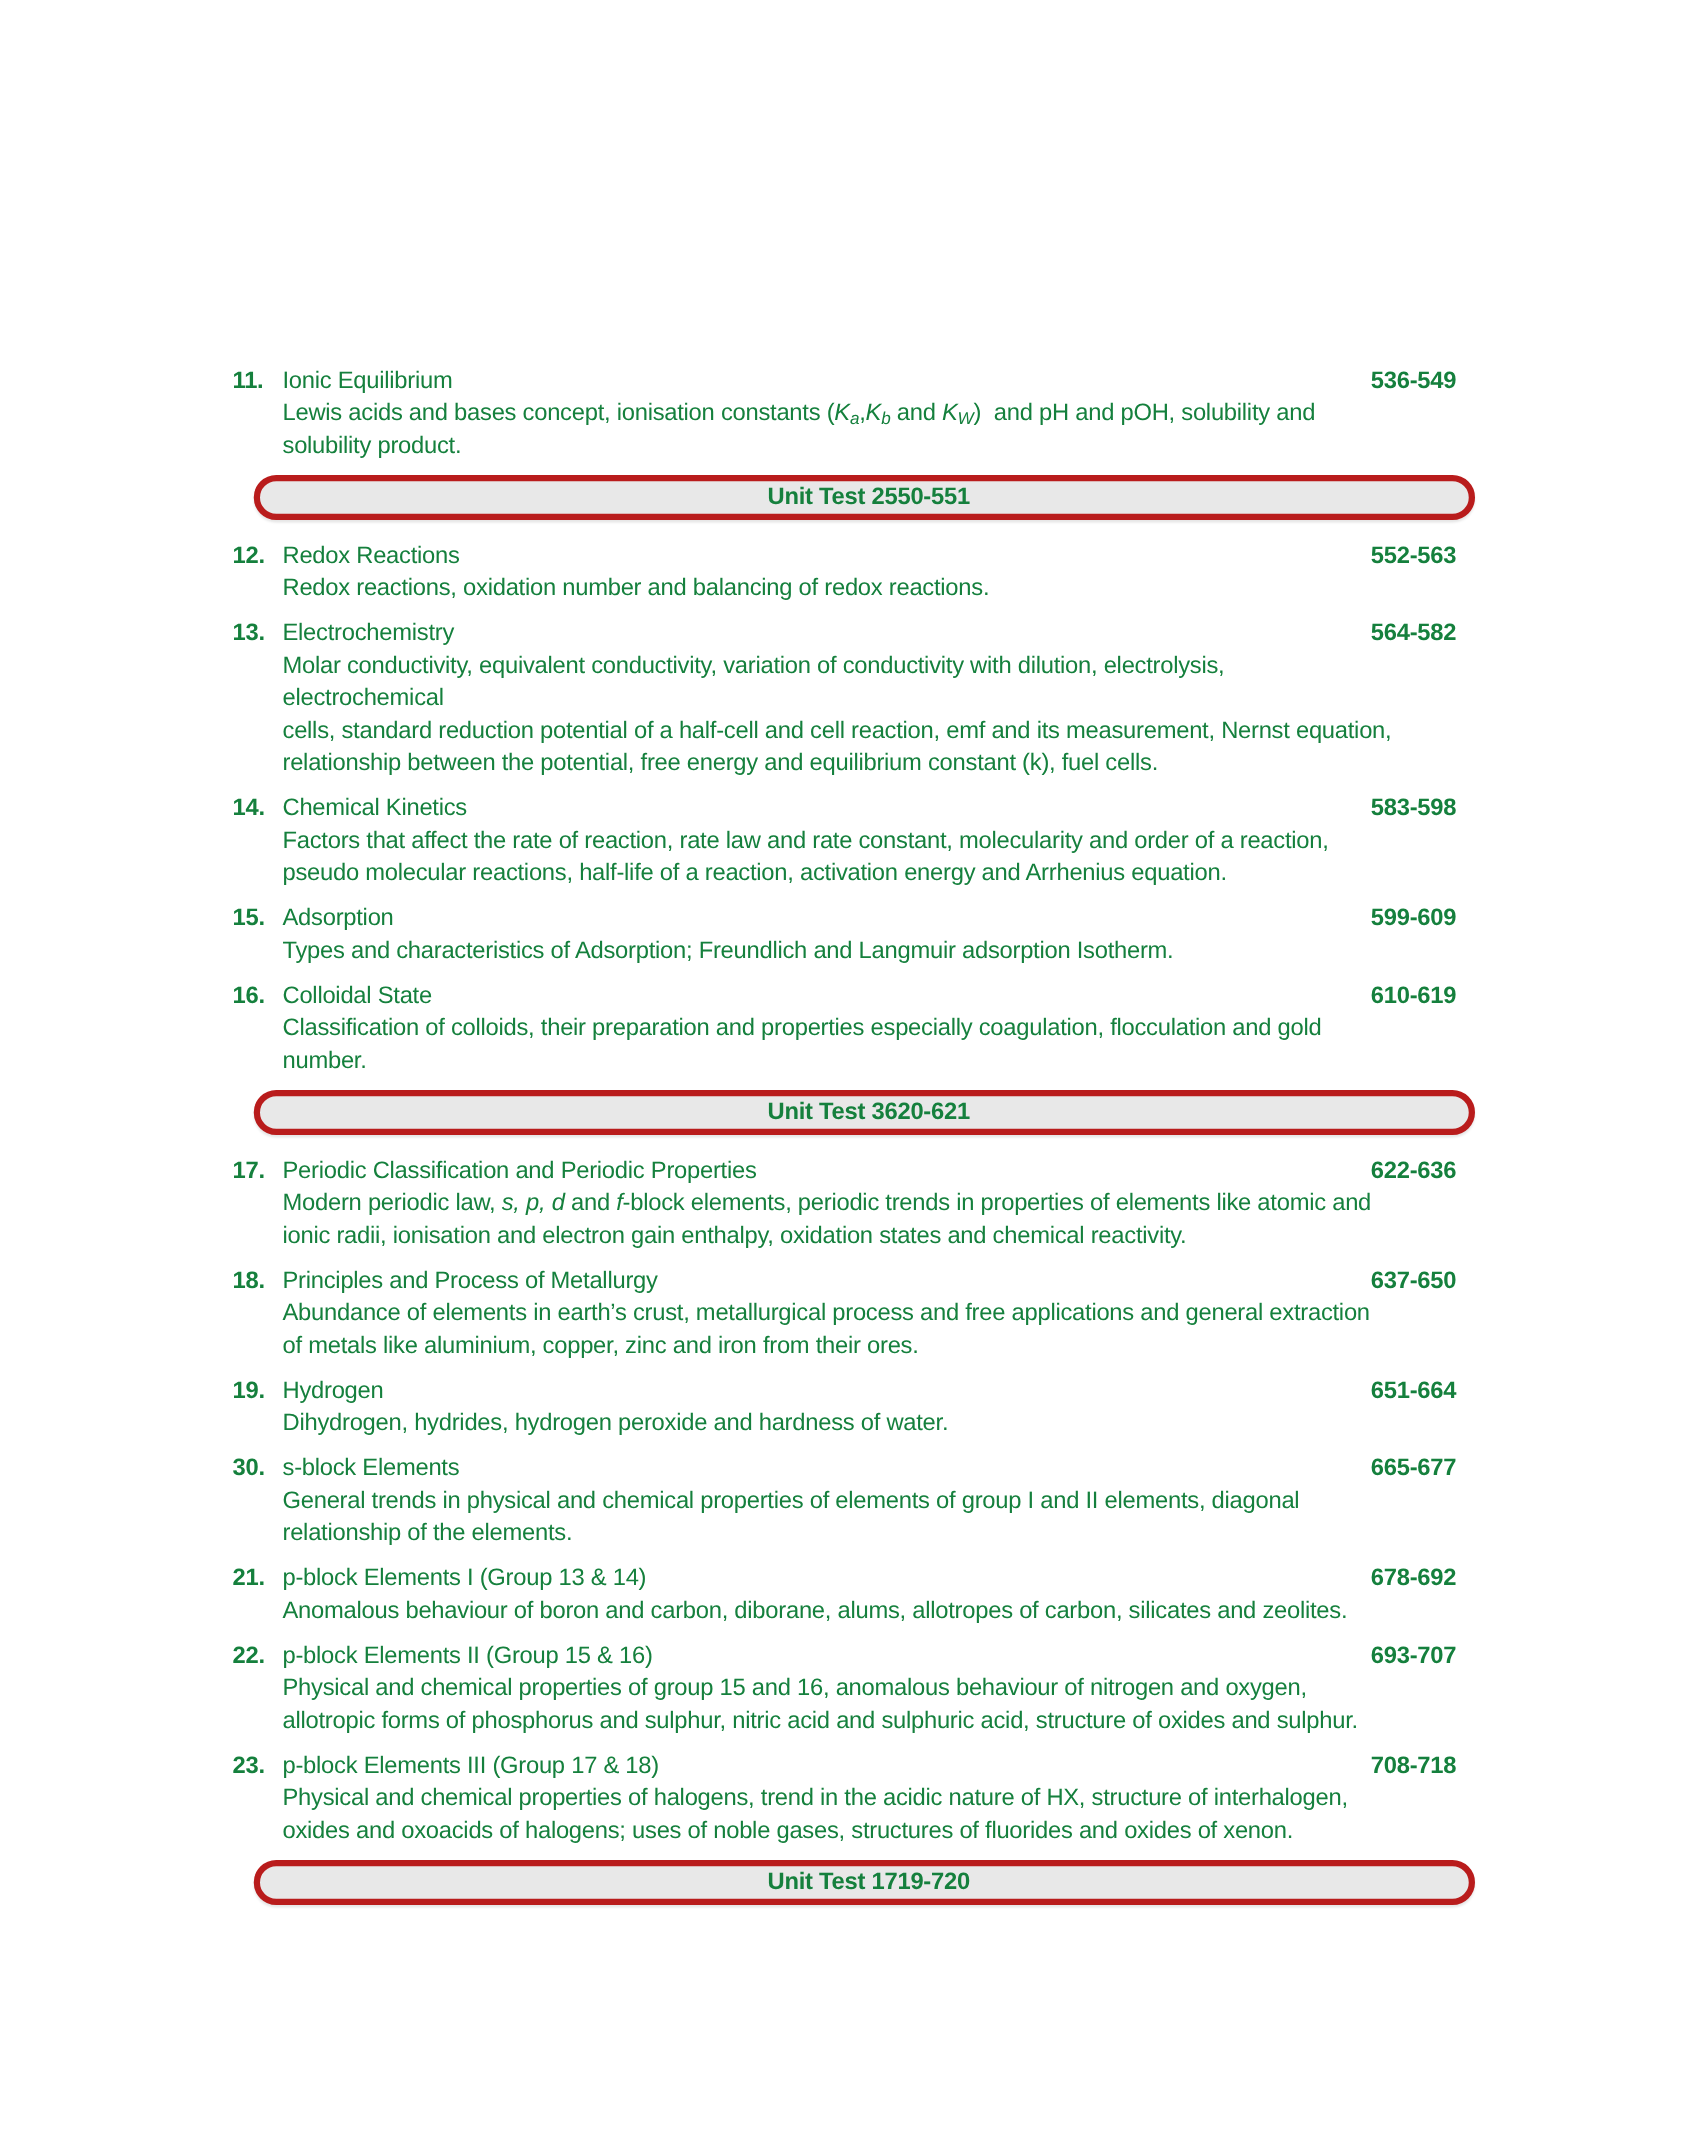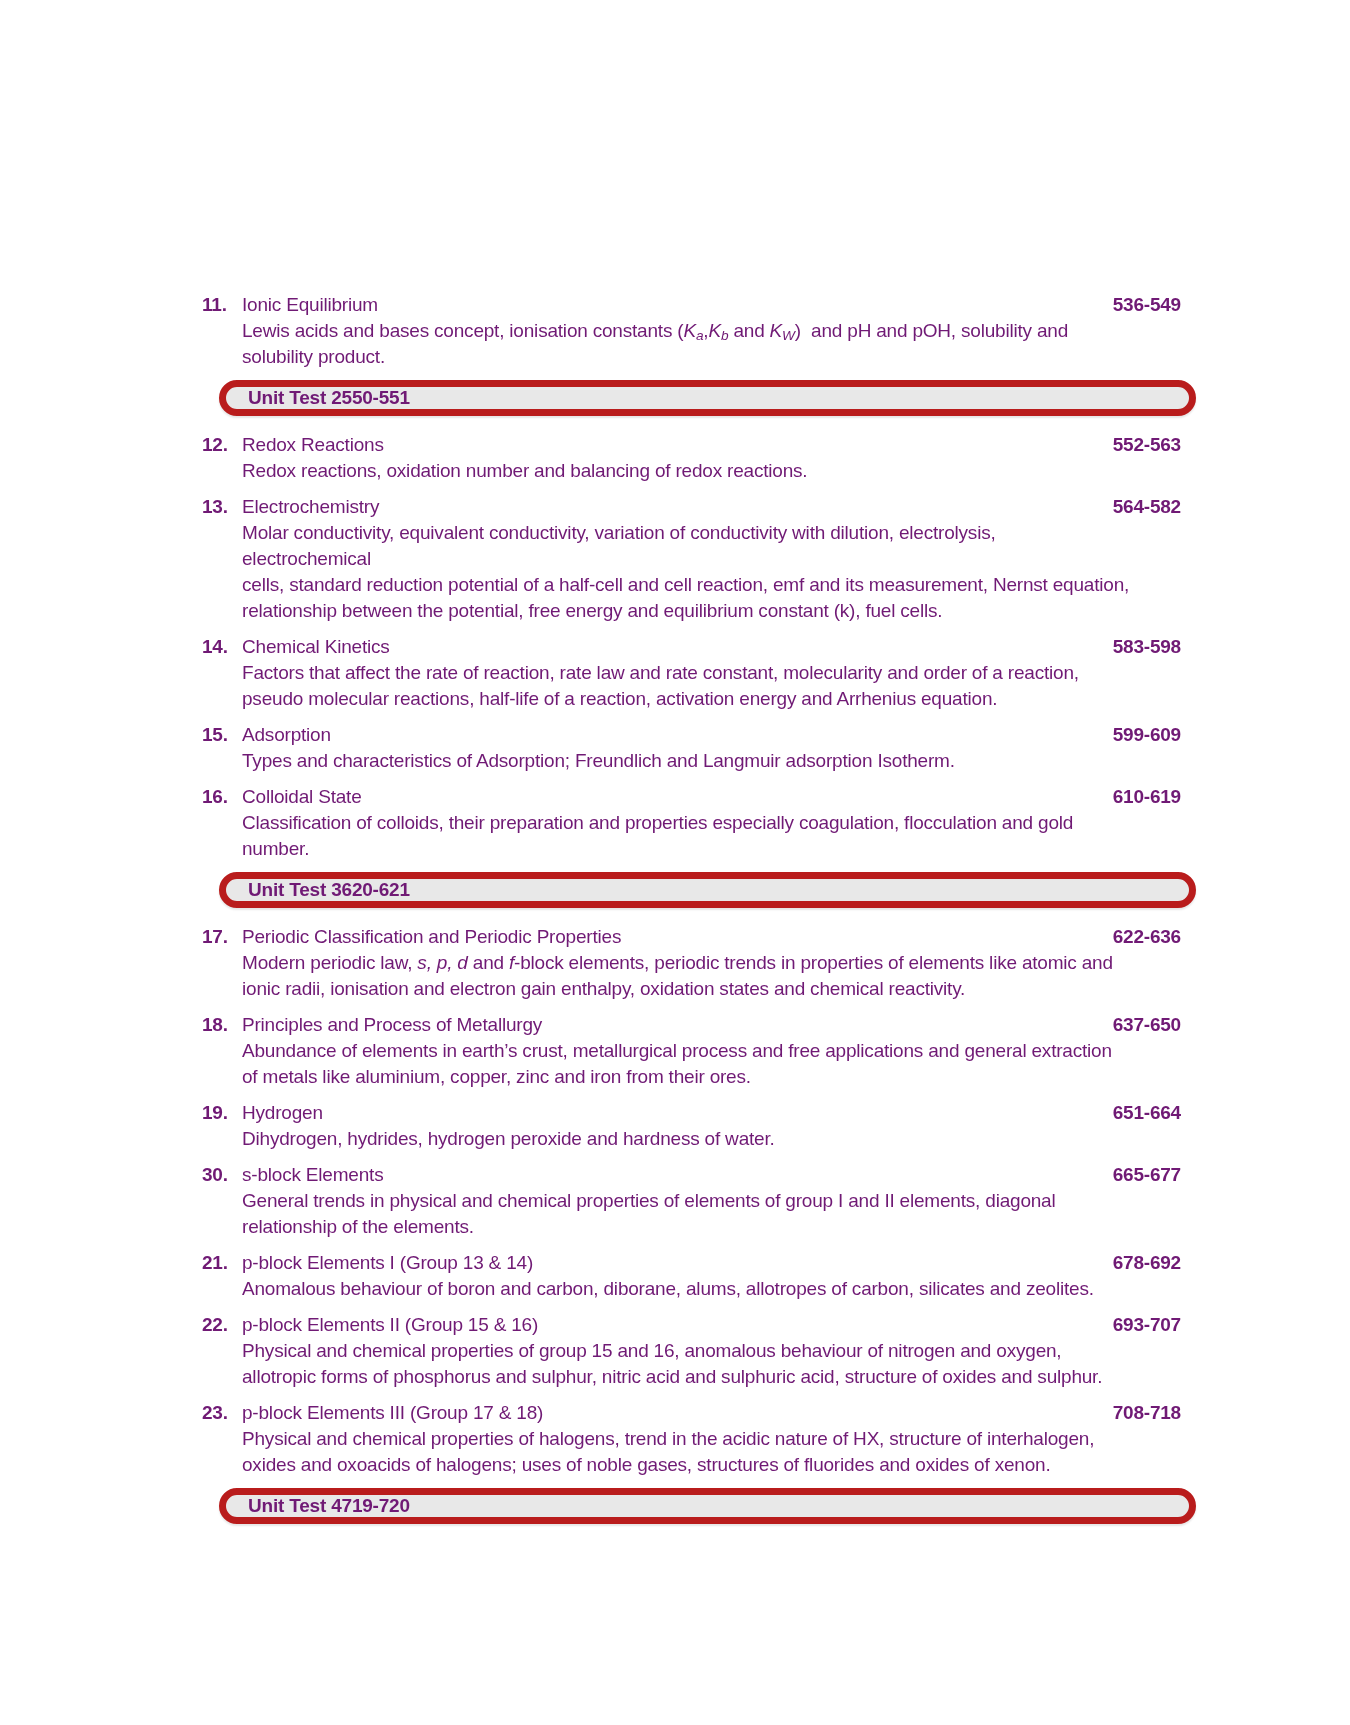--- a/index.html
+++ b/index.html
@@ -6,46 +6,46 @@
   .page {
     position:relative;
     width:1350px;
     height:1725px;
     background:#ffffff;
     overflow:hidden;
     font-family:"Liberation Sans", sans-serif;
   }
   .toc {
     position:absolute;
-    left:202px;
+    left:186px;
     top:292px;
     width:979px;
     font-size:19px;
     line-height:26px;
     letter-spacing:-0.2px;
-    color:#701a75;
+    color:#15803d;
   }
   .entry.chapter { margin-bottom:10px; }
   .row { display:flex; align-items:baseline; }
   .num   { width:40px; flex:none; font-weight:700; }
   .title { flex:1; font-weight:400; }
   .pages { font-weight:700; white-space:nowrap; }
   .desc  { margin-left:40px; }
   .desc-line { white-space:nowrap; }
   .entry.pill {
     box-sizing:border-box;
     height:36px;
     margin:4px -15px 16px 17px;
     padding:0 15px 0 22px;
     background:#e8e8e8;
-    border:7px solid #b91c1c;
+    border:5px solid #b91c1c;
     border-radius:18px;
     display:flex;
     align-items:center;
-    justify-content:flex-start;
+    justify-content:center;
     box-shadow:0 2px 2px rgba(0,0,0,0.10);
   }
   .ut-title { font-weight:700; }
   i { font-style:italic; }
   sub { font-size:0.72em; line-height:0; position:relative; top:0.22em; vertical-align:baseline; }
 </style>
 </head>
 <body>
 
 <div class="page">
@@ -193,17 +193,17 @@
       <span class="num">23.</span>
       <span class="title">p-block Elements III (Group 17 &amp; 18)</span>
       <span class="pages">708-718</span>
     </div>
     <div class="desc">
           <div class="desc-line">Physical and chemical properties of halogens, trend in the acidic nature of HX, structure of interhalogen,</div>
           <div class="desc-line">oxides and oxoacids of halogens; uses of noble gases, structures of fluorides and oxides of xenon.</div>
         </div>
   </div>
       <div class="entry pill">
-    <span class="ut-title">Unit Test 4</span>
+    <span class="ut-title">Unit Test 1</span>
     <span class="pages">719-720</span>
   </div>
     </div>
 </div>
 
 </body></html>

